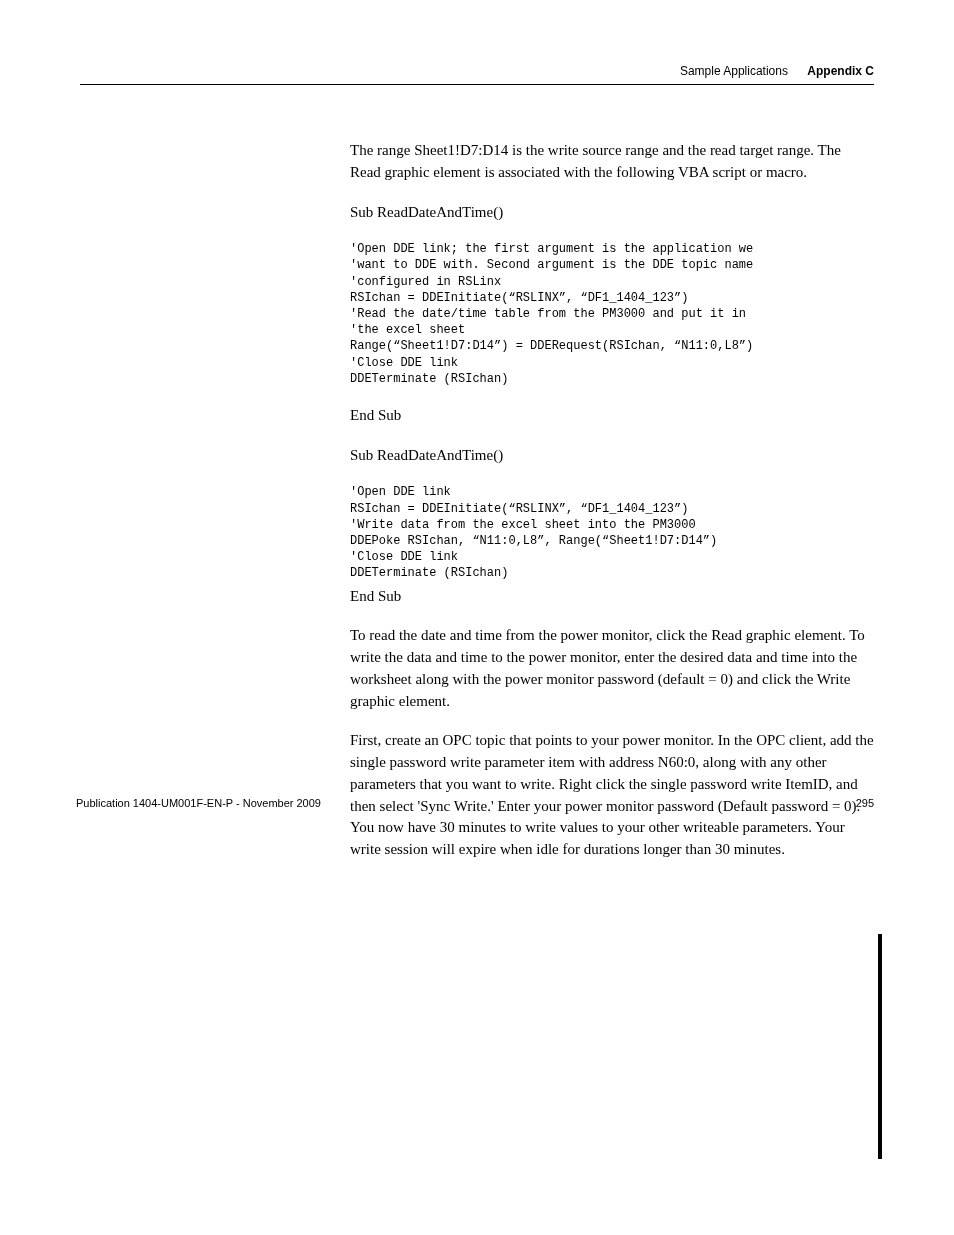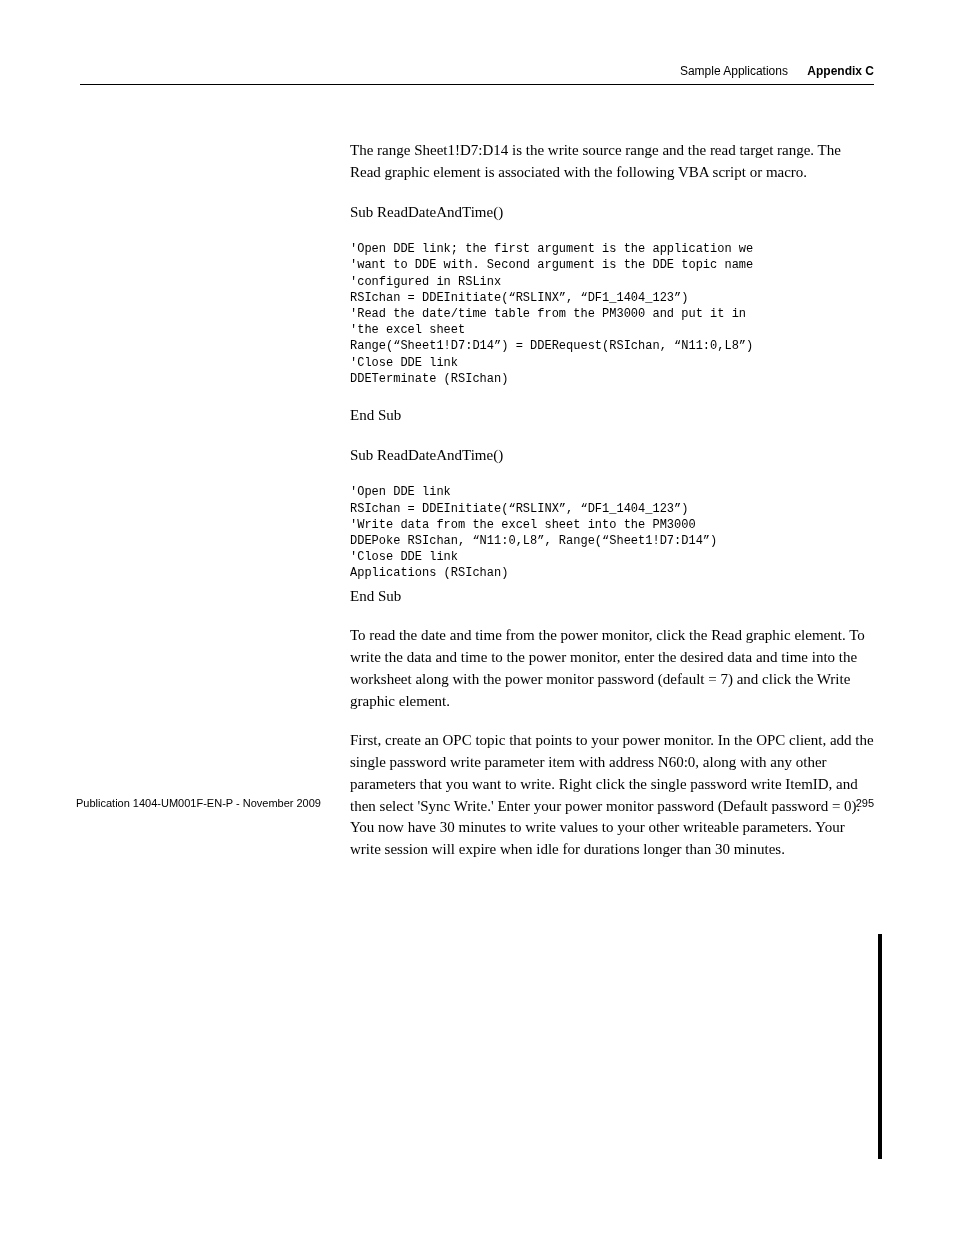--- a/index.html
+++ b/index.html
@@ -114,25 +114,25 @@
     <p class="para">End Sub</p>
 
 
     <p class="para">Sub ReadDateAndTime()</p>
 
     <div class="code">'Open DDE link
 RSIchan = DDEInitiate(“RSLINX”, “DF1_1404_123”)
 'Write data from the excel sheet into the PM3000
 DDEPoke RSIchan, “N11:0,L8”, Range(“Sheet1!D7:D14”)
 'Close DDE link
-Applications (RSIchan)</div>
+DDETerminate (RSIchan)</div>
 
     <p class="para" style="margin-top:-14px;">End Sub</p>
 
-    <p class="para">To read the date and time from the power monitor, click the Read graphic element. To write the data and time to the power monitor, enter the desired data and time into the worksheet along with the power monitor password (default = 7) and click the Write graphic element.</p>
+    <p class="para">To read the date and time from the power monitor, click the Read graphic element. To write the data and time to the power monitor, enter the desired data and time into the worksheet along with the power monitor password (default = 0) and click the Write graphic element.</p>
 
 
     <p class="para">First, create an OPC topic that points to your power monitor.  In the OPC client, add the single password write parameter item with address N60:0, along with any other parameters that you want to write. Right click the single password write ItemID, and then select 'Sync Write.' Enter your power monitor password (Default password = 0).  You now have 30 minutes to write values to your other writeable parameters.  Your write session will expire when idle for durations longer than 30 minutes.</p>
 
   </div>
 
   <div class="side-rule"></div>
 
   <div class="footer">
     <span class="pub">Publication 1404-UM001F-EN-P - November 2009</span>

